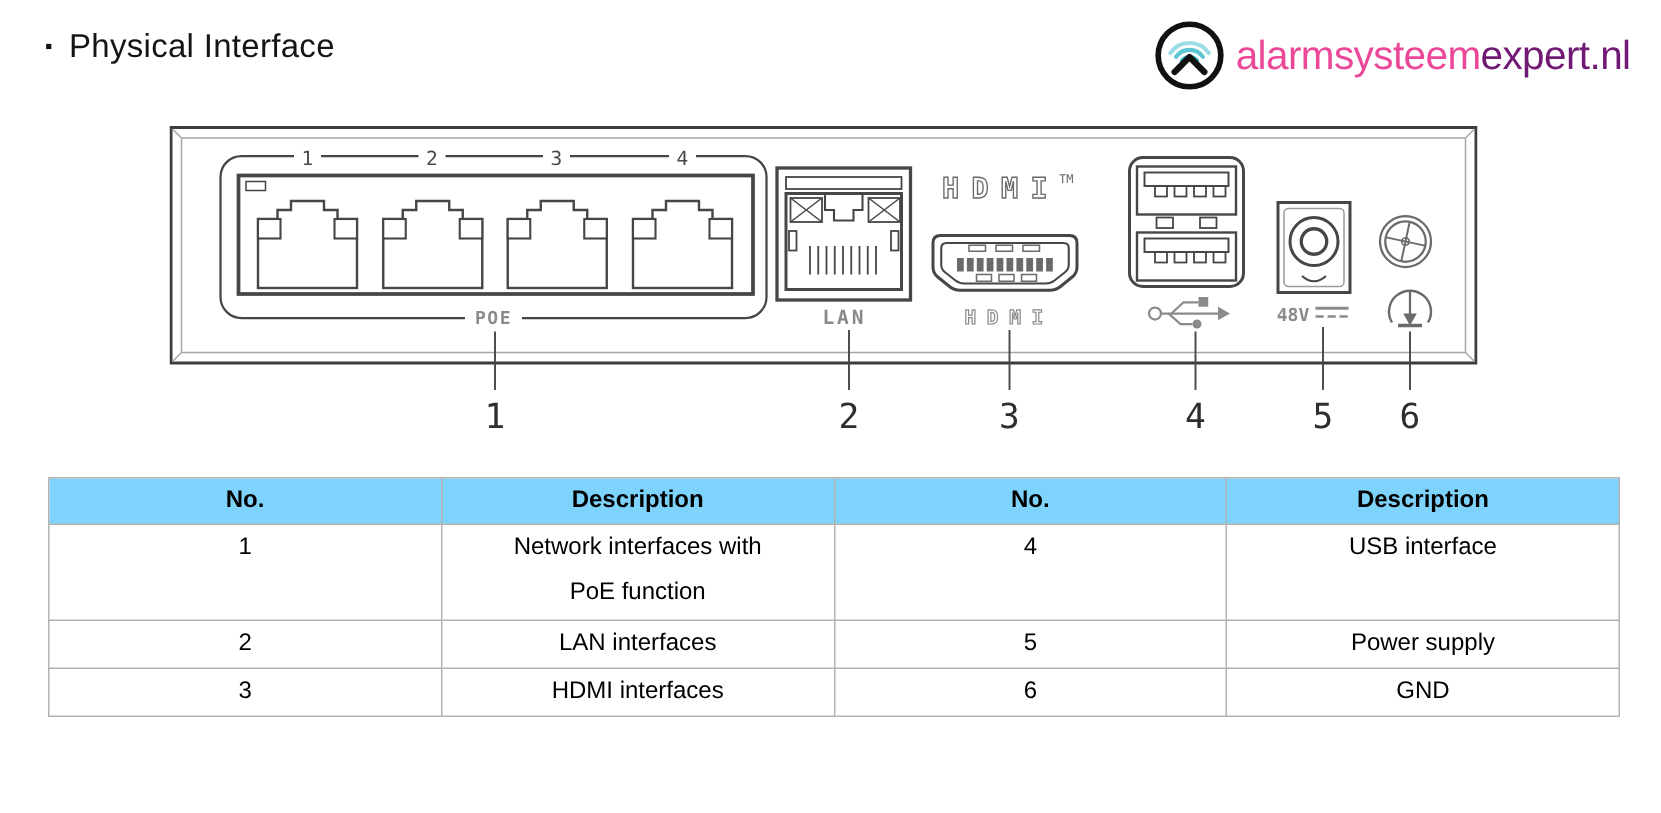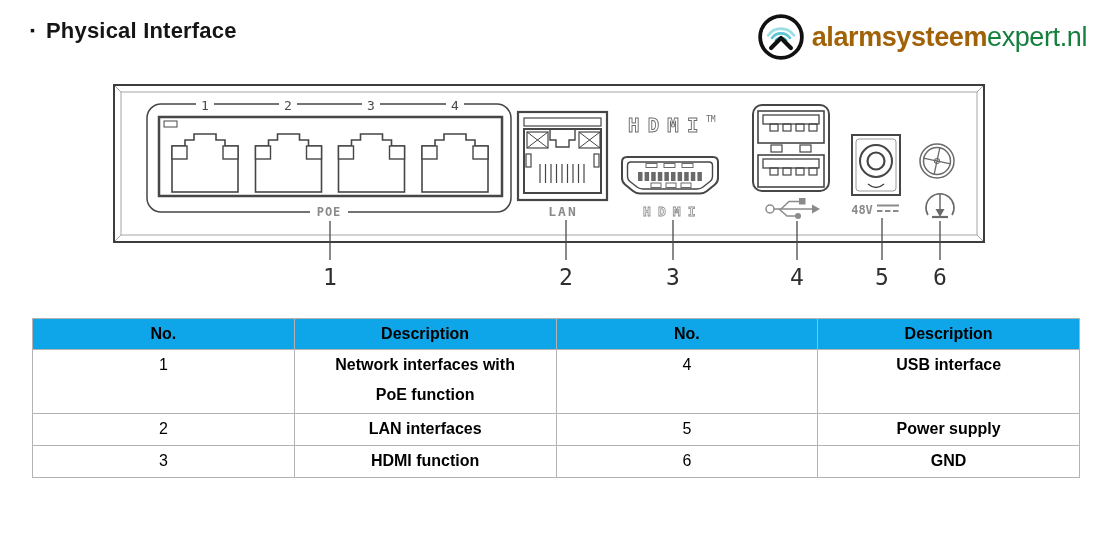--- a/index.html
+++ b/index.html
@@ -3,42 +3,42 @@
 <meta charset="utf-8">
 <style>
   html,body{margin:0;padding:0;}
   body{
     width:1107px;height:542px;position:relative;background:#ffffff;
     font-family:"Liberation Sans", sans-serif;overflow:hidden;
   }
   
   .title-wrap{position:absolute;left:30px;top:18px;display:flex;align-items:center;}
   .title-bullet{font-size:14px;color:#111;margin-right:11px;transform:translateY(-1px);}
-  .page-title{font-size:22px;font-weight:bold;color:#151515;letter-spacing:0.2px;}
+  .page-title{font-size:22px;font-weight:normal;color:#151515;letter-spacing:0.2px;}
   .logo{position:absolute;top:13px;right:20px;display:flex;align-items:center;}
   .logo svg{width:48px;height:48px;margin-right:7px;}
   .logo-text{font-size:27px;letter-spacing:-0.4px;white-space:nowrap;}
-  .logo-bold{font-weight:bold;color:#a16207;}
-  .logo-light{font-weight:normal;color:#15803d;}
+  .logo-bold{font-weight:normal;color:#ec4899;}
+  .logo-light{font-weight:normal;color:#701a75;}
   
   .panel-svg{position:absolute;left:113px;top:84px;}
   .panel-svg text{font-family:"DejaVu Sans Mono", monospace;}
   
   .iface-table{
     position:absolute;left:32px;top:318px;width:1048px;
     border-collapse:collapse;table-layout:fixed;font-size:16px;color:#000;
   }
   .iface-table th,.iface-table td{
     border:1px solid #b3b3b3;text-align:center;vertical-align:top;
     padding:0;line-height:30px;
   }
-  .iface-table th{background:#0ea5e9;font-weight:bold;height:30px;line-height:29px;}
+  .iface-table th{background:#7dd3fc;font-weight:bold;height:30px;line-height:29px;}
   .row-tall td{height:63px;}
   .row-std td{height:31px;}
-  td.desc{white-space:pre-line;font-weight:bold;}
+  td.desc{white-space:pre-line;}
 </style>
 </head>
 <body>
 
 <div class="title-wrap">
   <span class="title-bullet">▪</span>
   <span class="page-title">Physical Interface</span>
 </div>
 
 <div class="logo">
@@ -271,18 +271,18 @@
       <td class="desc">USB interface</td>
     </tr>
     <tr class="row-std">
       <td>2</td>
       <td class="desc">LAN interfaces</td>
       <td>5</td>
       <td class="desc">Power supply</td>
     </tr>
     <tr class="row-std">
       <td>3</td>
-      <td class="desc">HDMI function</td>
+      <td class="desc">HDMI interfaces</td>
       <td>6</td>
       <td class="desc">GND</td>
     </tr>
   </tbody>
 </table>
 
 </body></html>

